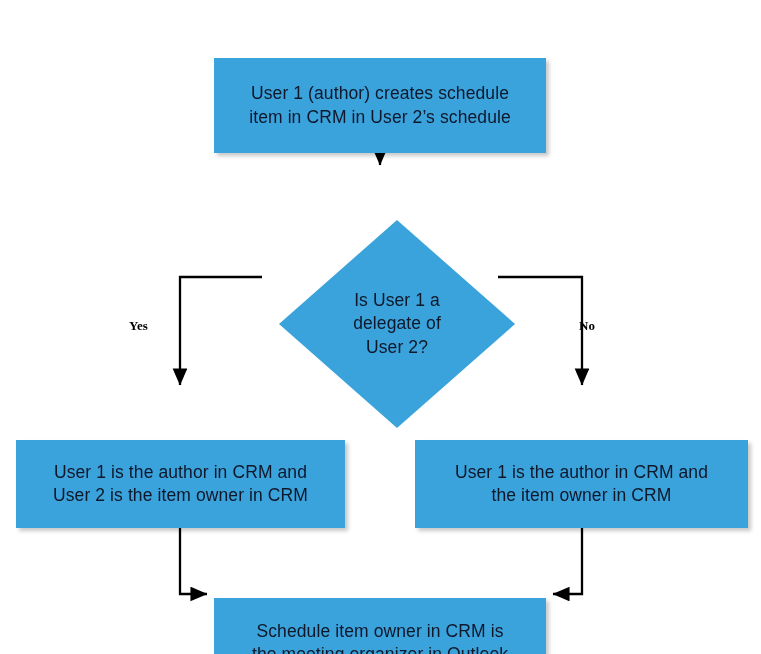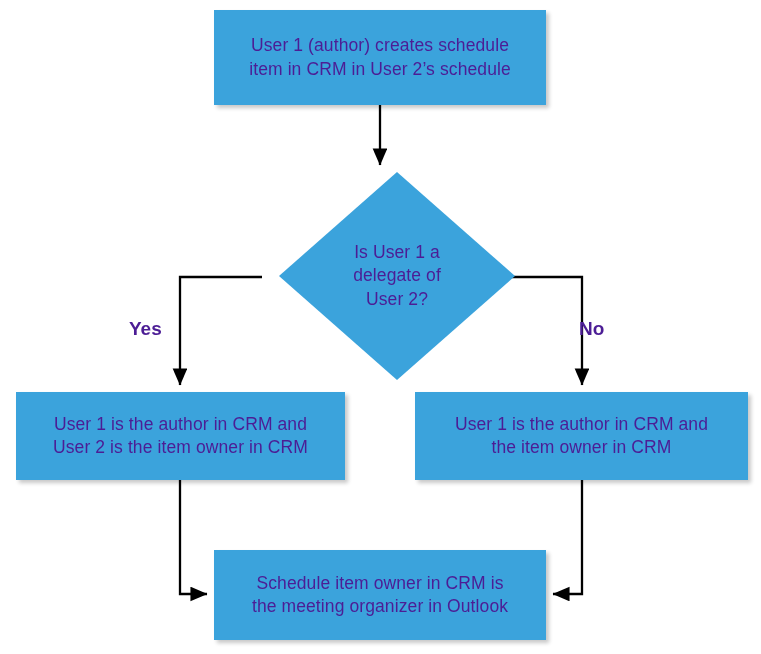--- a/index.html
+++ b/index.html
@@ -25,22 +25,23 @@
     width: 761px;
     height: 654px;
   }
   .node {
     position: absolute;
     box-sizing: border-box;
     display: flex;
     align-items: center;
     justify-content: center;
     text-align: center;
-    color: #4c1d95;
+    color: #0f172a;
     z-index: 2;
+    margin-top: 48px;
   }
   .node.process {
     background: #3ba3dc;
     box-shadow: 3px 3px 4px rgba(0, 0, 0, 0.22);
   }
   .node-label {
     font-size: 17.5px;
     line-height: 1.32;
     letter-spacing: 0.1px;
     white-space: pre-line;
@@ -89,25 +90,26 @@
     clip-path: polygon(50% 0%, 100% 50%, 50% 100%, 0% 50%);
   }
   #node-decision .node-label {
     position: relative;
     z-index: 1;
     padding: 0 34px;
   }
   
   .edge-label {
     position: absolute;
-    font-size: 19px;
+    font-size: 13px;
     font-weight: bold;
-    color: #4c1d95;
+    color: #000000;
     z-index: 3;
     white-space: nowrap;
+    font-family: Liberation Serif, serif;
   }
   #edge-label-yes {
     left: 129px;
     top: 318px;
   }
   #edge-label-no {
     left: 579px;
     top: 318px;
   }
 </style>

